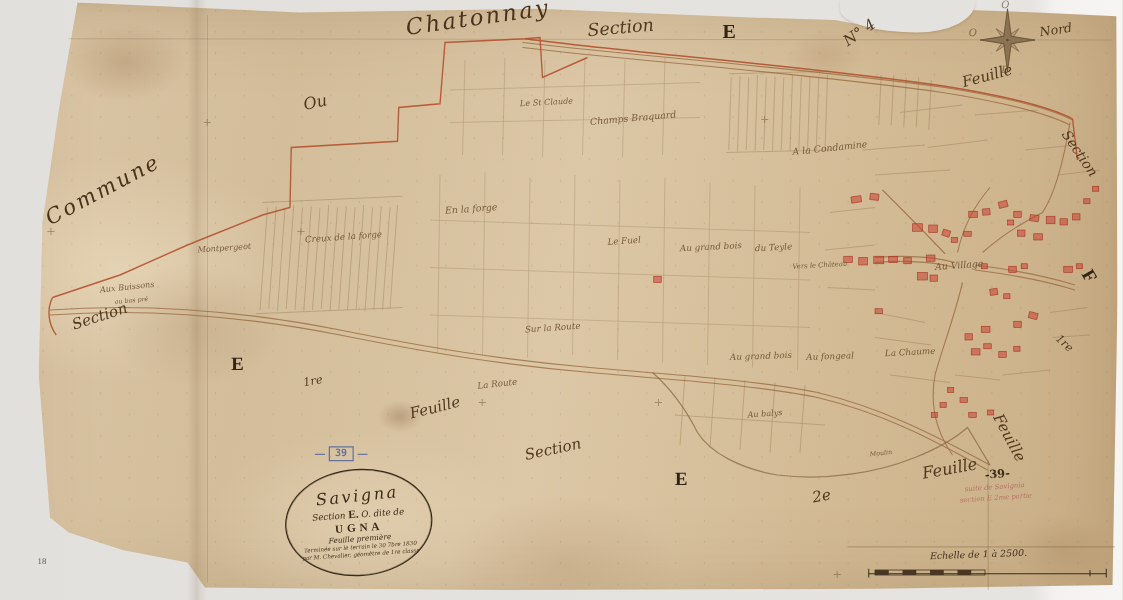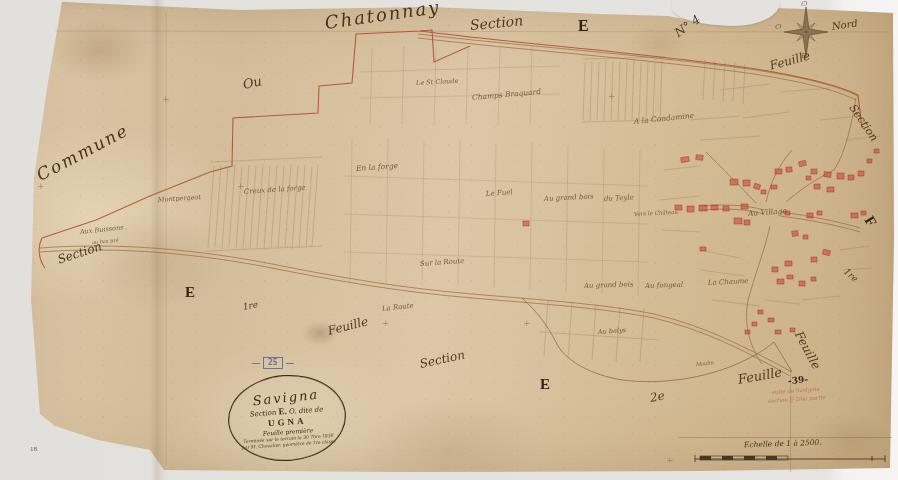--- a/index.html
+++ b/index.html
@@ -239,19 +239,19 @@
       <span>O. dite de</span>
     </div>
     <div class="c3">UGNA</div>
     <div class="c4">Feuille première</div>
     <div class="c5">Terminée sur le terrain le 30 7bre 1830</div>
     <div class="c6">par M. Chevalier, géomètre de 1re classe</div>
   </div>
 
   <div class="stamp">
     <span class="dash"></span>
-    <span class="box">25</span>
+    <span class="box">39</span>
     <span class="dash"></span>
   </div>
 
   <div class="scale-text">Echelle de 1 à 2500.</div>
 
 </div>
 
 </body></html>

